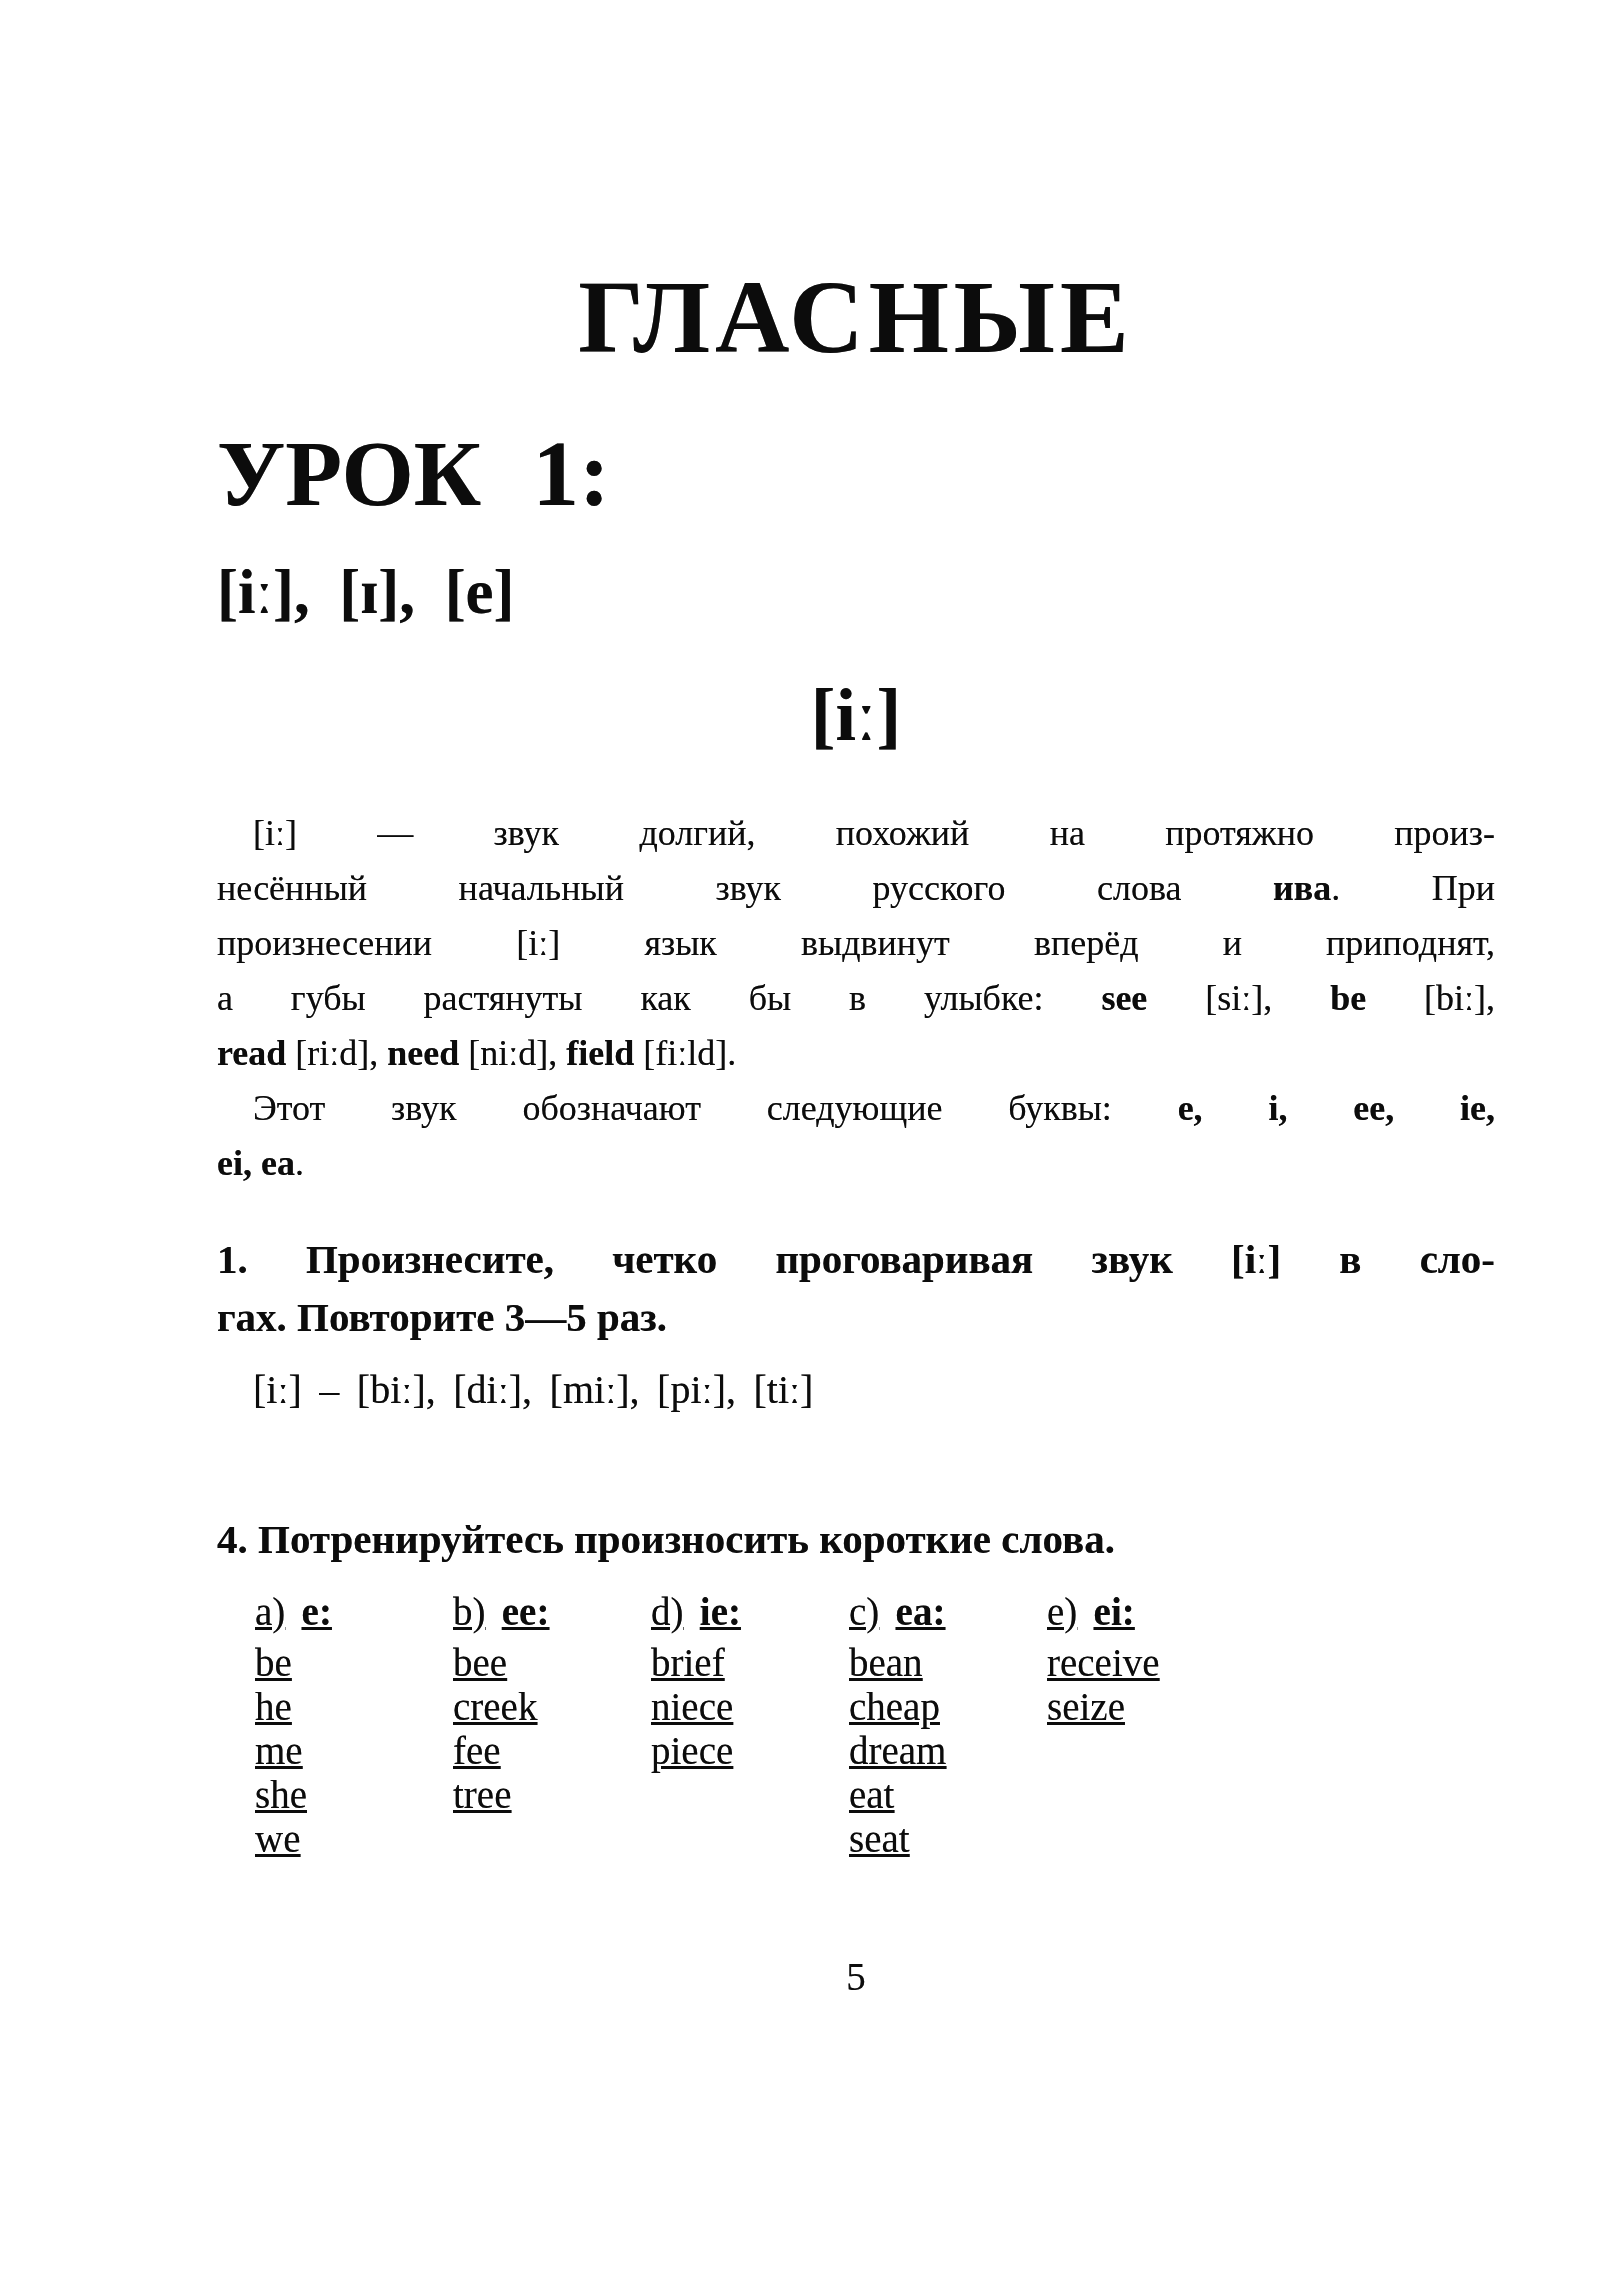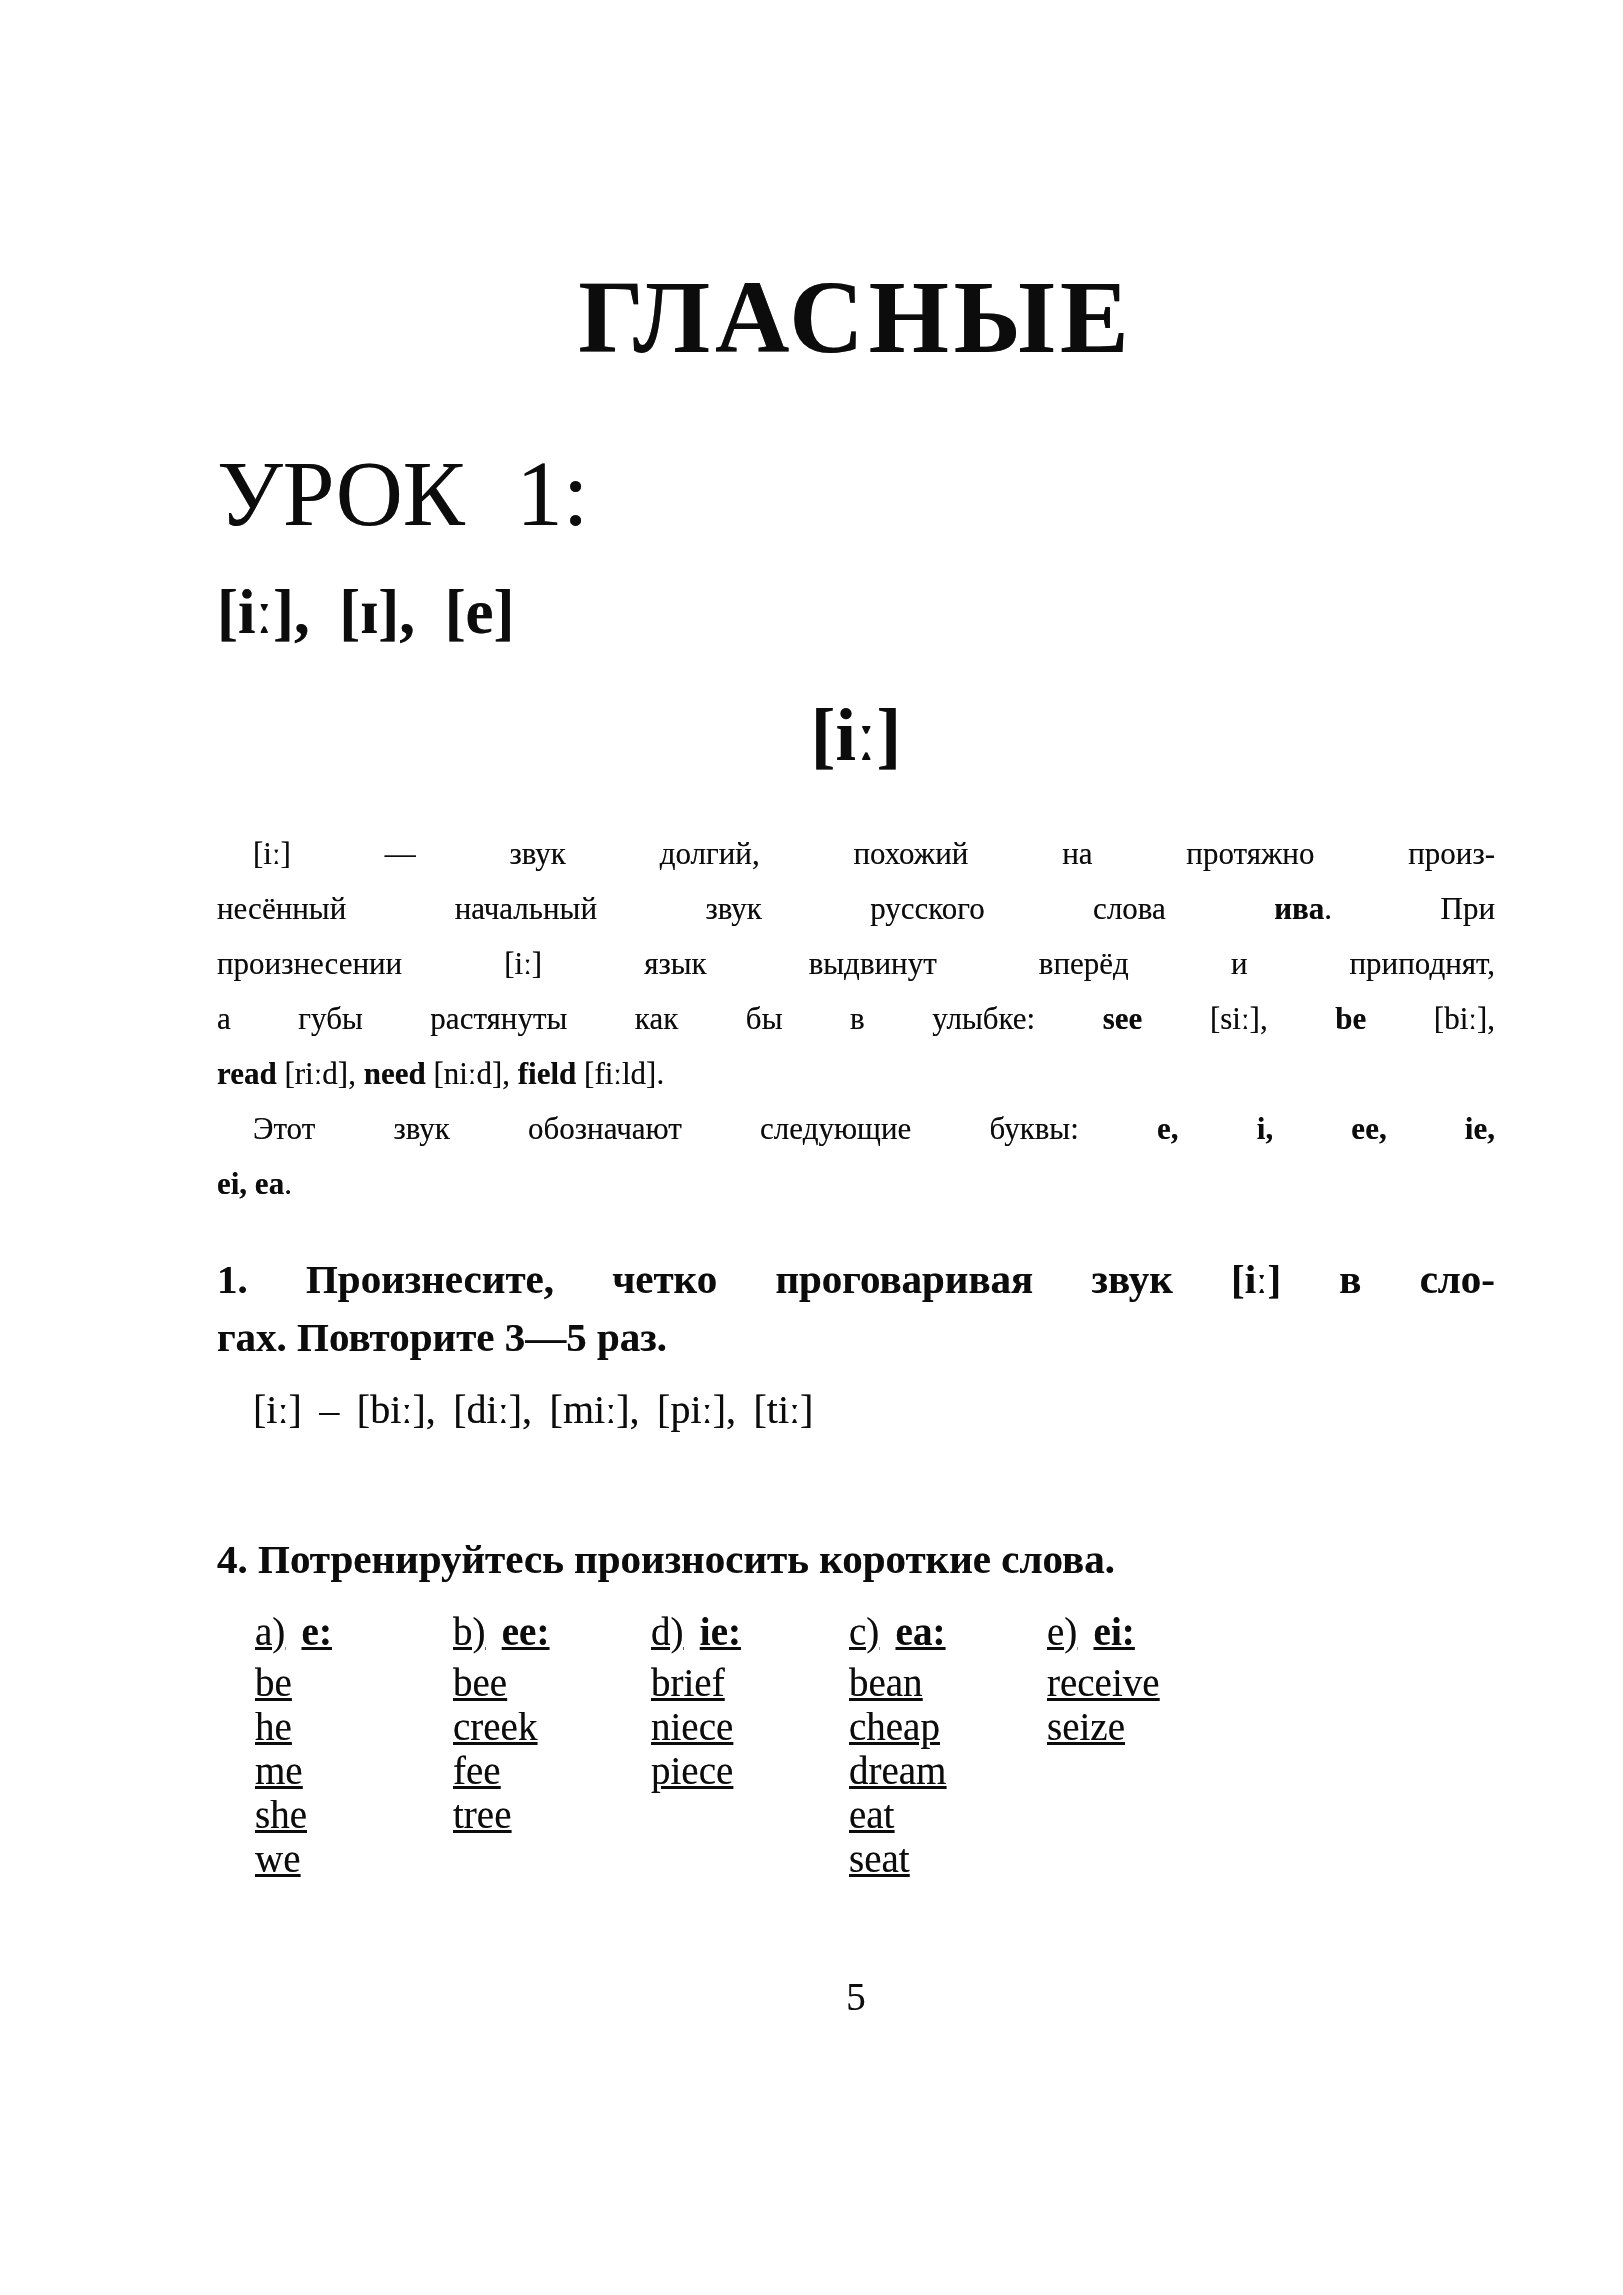--- a/index.html
+++ b/index.html
@@ -13,35 +13,35 @@
     text-shadow:0 0 0.6px rgba(0,0,0,.55);
     padding-left:38px;
   }
   .content{margin:0 166px 0 179px;}
   .section-title{
     margin-top:266px;
     font-size:103px;line-height:1;
     font-weight:bold;text-align:center;letter-spacing:5px;
   }
   .lesson-title{
-    margin-top:78px;
+    margin-top:58px;
     font-size:93px;line-height:1;
-    font-weight:normal;word-spacing:28px;
+    font-weight:bold;word-spacing:28px;
   }
   .lesson-sounds{
     margin-top:38px;
     font-size:63px;line-height:1.1;
     font-weight:bold;word-spacing:13.8px;
   }
   .sound-heading{
     margin-top:48px;
     font-size:74px;line-height:1.1;
     font-weight:bold;text-align:center;
   }
-  .para{font-size:31px;line-height:55px;}
+  .para{font-size:36px;line-height:55px;}
   .para1{margin-top:49px;}
   .line{width:100%;}
   .line.ind{padding-left:36px;box-sizing:border-box;}
   .just{text-align:justify;text-align-last:justify;}
   .b{font-weight:bold;}
   .ex1{margin-top:39px;font-size:41px;line-height:58px;font-weight:bold;}
   .syllables{
     margin-top:16.3px;padding-left:36px;
     font-size:40px;line-height:55px;word-spacing:7.5px;
   }

